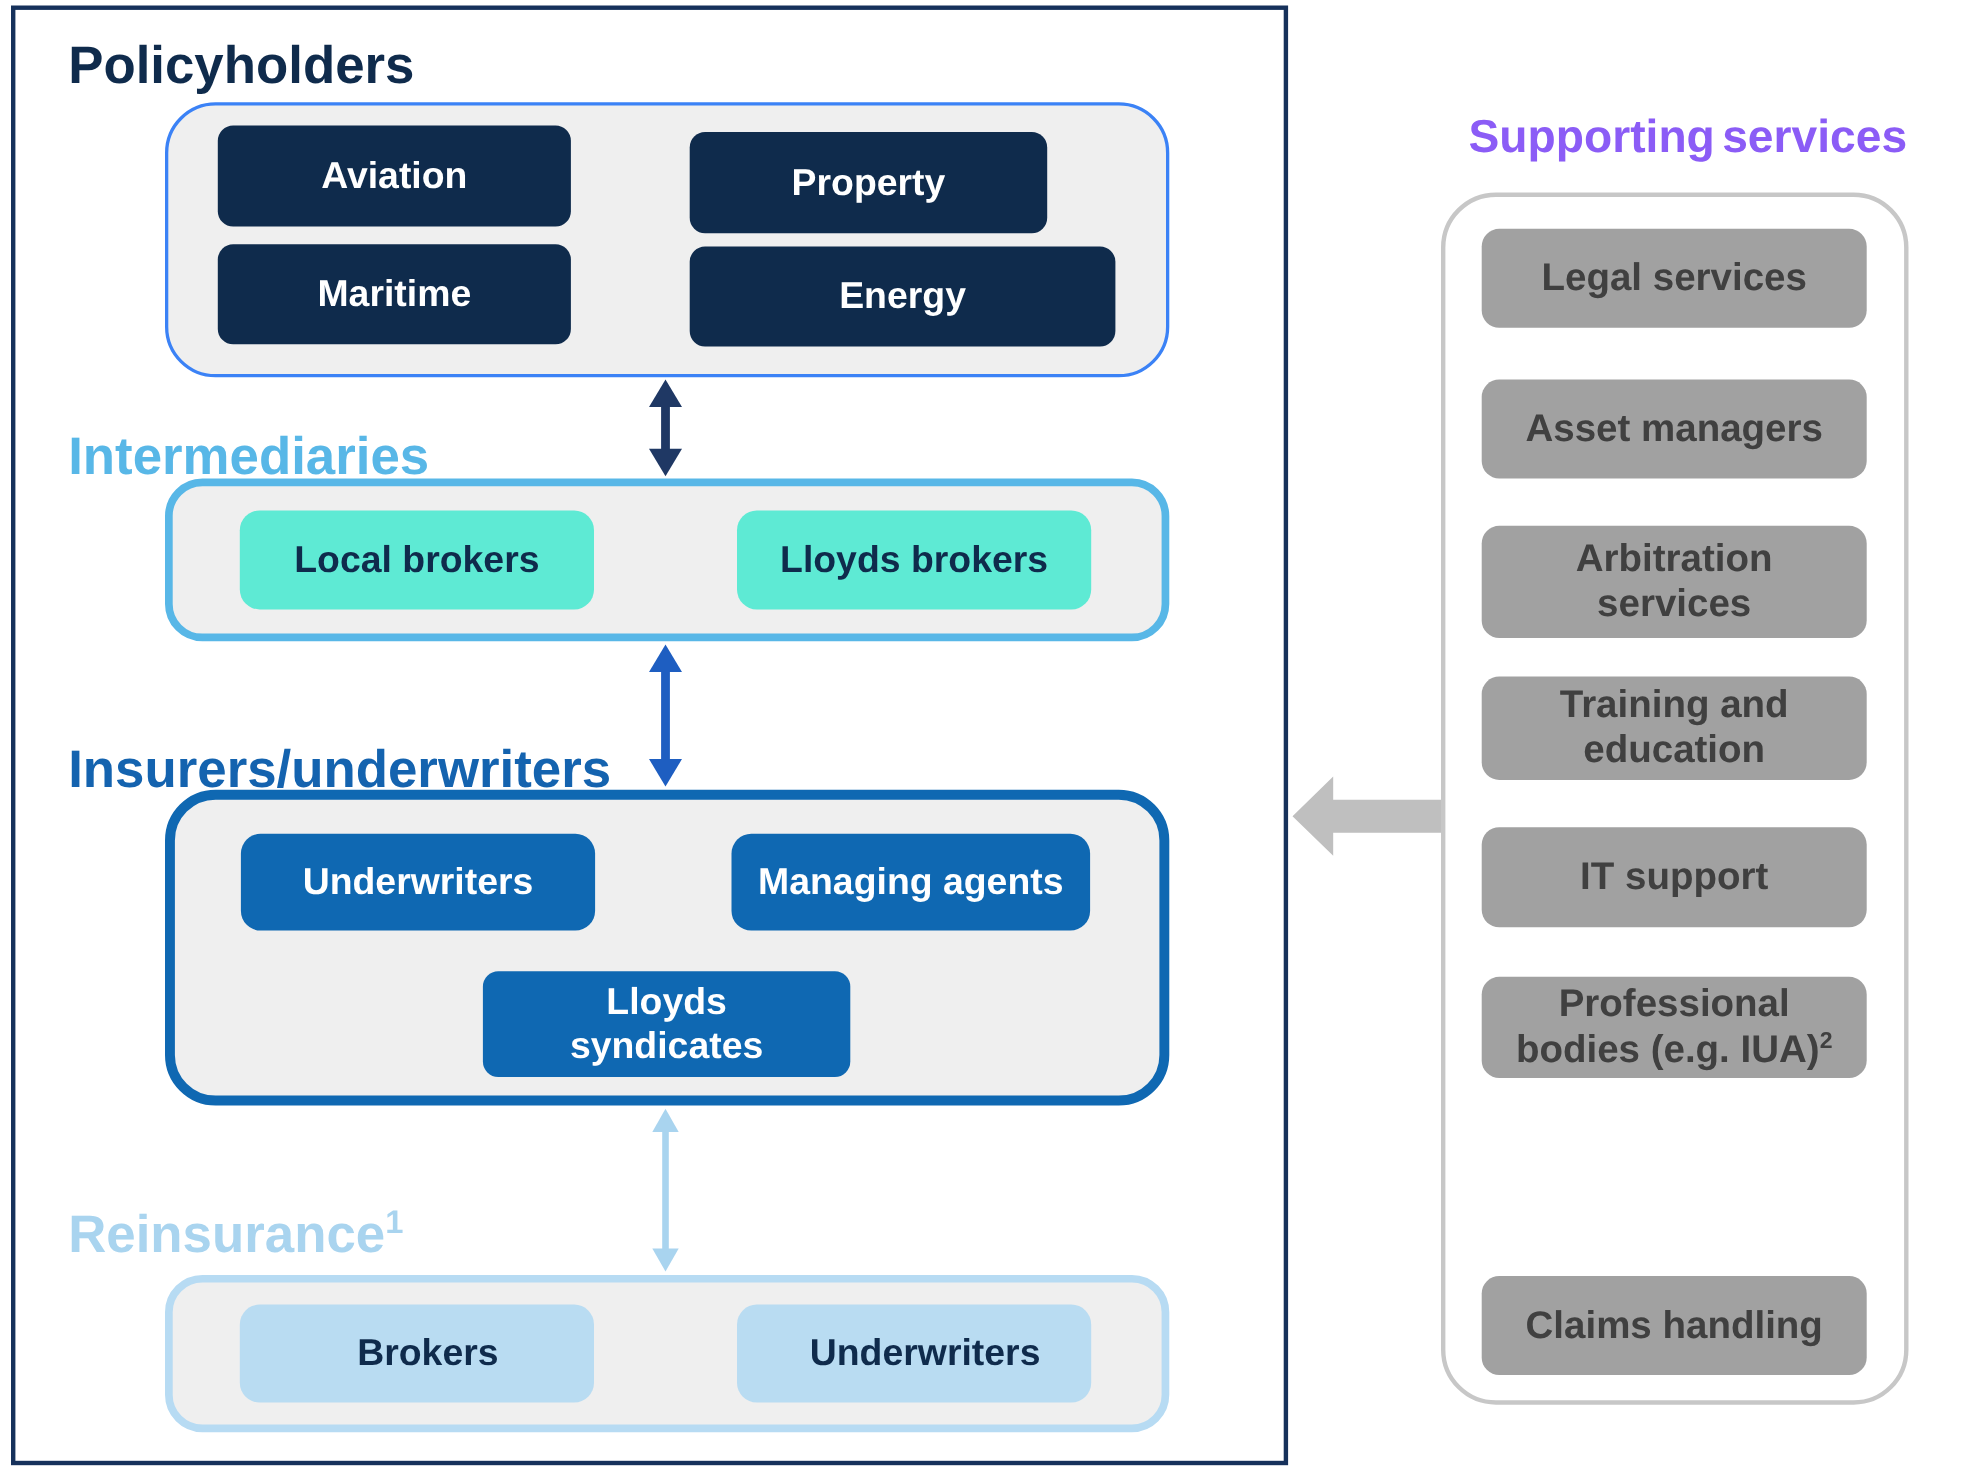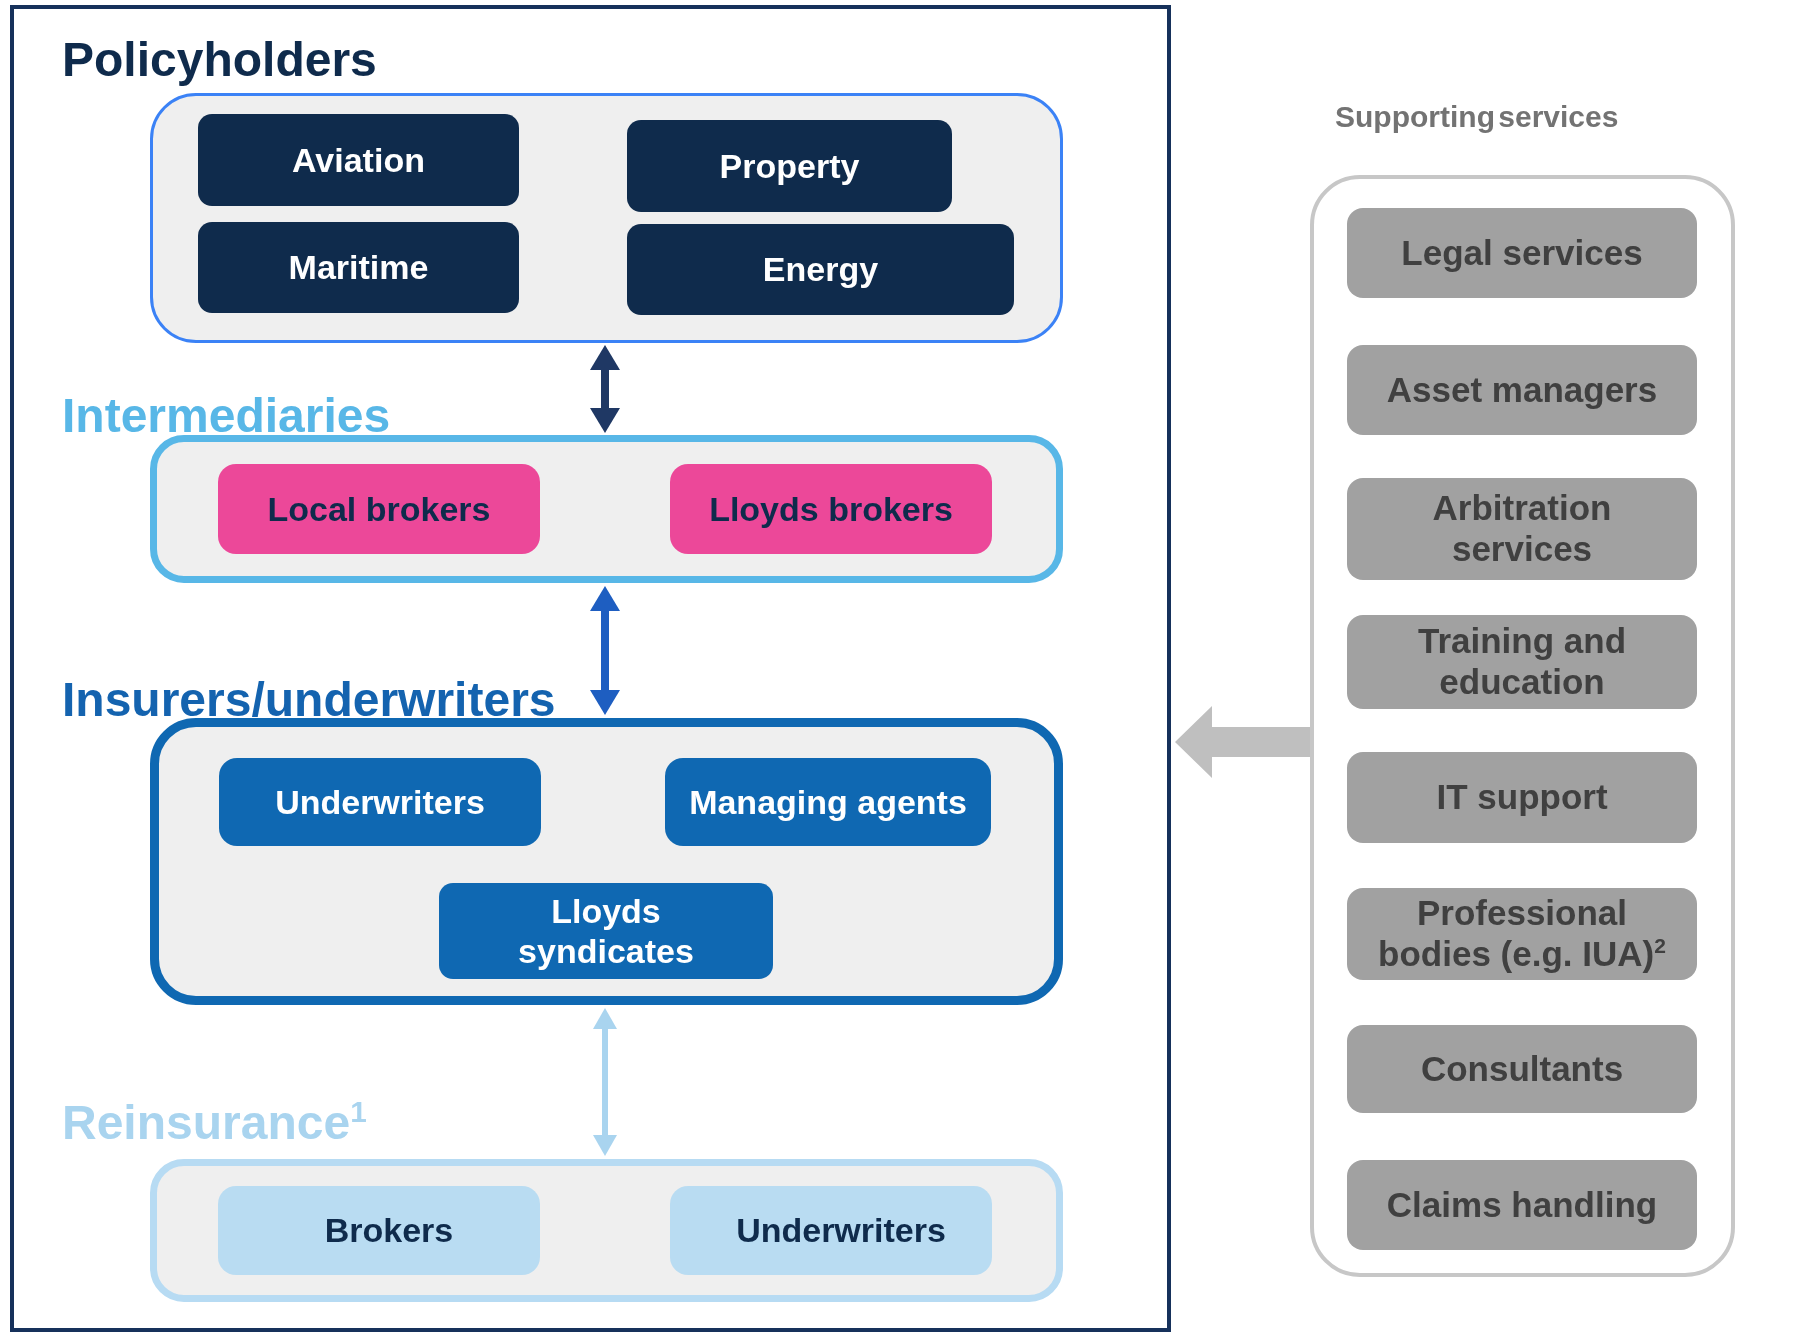--- a/index.html
+++ b/index.html
@@ -32,30 +32,30 @@
   .box-int{top:435px;height:148px;border:7px solid #58B7E7;border-radius:34px;}
   .box-ins{top:718px;height:287px;border:9px solid #0F68B2;border-radius:46px;}
   .box-rei{top:1159px;height:143px;border:7px solid #B7DBF3;border-radius:34px;}
   .pill{
     position:absolute;display:flex;align-items:center;justify-content:center;
     flex-direction:column;text-align:center;
     font-size:34px;font-weight:bold;line-height:1.18;
     border-radius:14px;box-sizing:border-box;
   }
   .pill-navy{background:#0F2B4C;color:#ffffff;}
-  .pill-light{background:#ec4899;color:#0F2B4C;}
+  .pill-light{background:#5eead4;color:#0F2B4C;}
   .pill-mid{background:#0F68B2;color:#ffffff;}
   .pill-pale{background:#B9DCF2;color:#0F2B4C;padding-left:20px;}
   .ln{display:block;}
   
   .varrow,.harrow{position:absolute;}
   
   .sup-heading{
     position:absolute;left:1335px;top:100px;
-    font-size:30px;font-weight:bold;color:#737373;white-space:nowrap;word-spacing:-5px;
+    font-size:42px;font-weight:bold;color:#8b5cf6;white-space:nowrap;word-spacing:-5px;
   }
   .sup-panel{
     position:absolute;left:1310px;top:175px;width:425px;height:1102px;
     border:4px solid #C7C7C7;border-radius:50px;background:#ffffff;box-sizing:border-box;
   }
   .gbtn{
     position:absolute;left:33px;width:350px;
     background:#A1A1A1;color:#404040;
     display:flex;flex-direction:column;align-items:center;justify-content:center;
     text-align:center;font-size:35px;font-weight:bold;line-height:1.17;
@@ -169,21 +169,18 @@
       <span class="ln">Training and</span>
       <span class="ln">education</span>
     </div>
     <div class="gbtn" style="top:573px;height:91px">
       <span class="ln">IT support</span>
     </div>
     <div class="gbtn" style="top:709px;height:92px">
       <span class="ln">Professional</span>
       <span class="ln"><span>bodies (e.g. IUA)</span><sup>2</sup></span>
     </div>
-    <div class="gbtn" style="top:846px;height:88px">
-      <span class="ln">Consultants</span>
-    </div>
     <div class="gbtn" style="top:981px;height:90px">
       <span class="ln">Claims handling</span>
     </div>
   </div>
 
 </div>
 
 </body></html>

